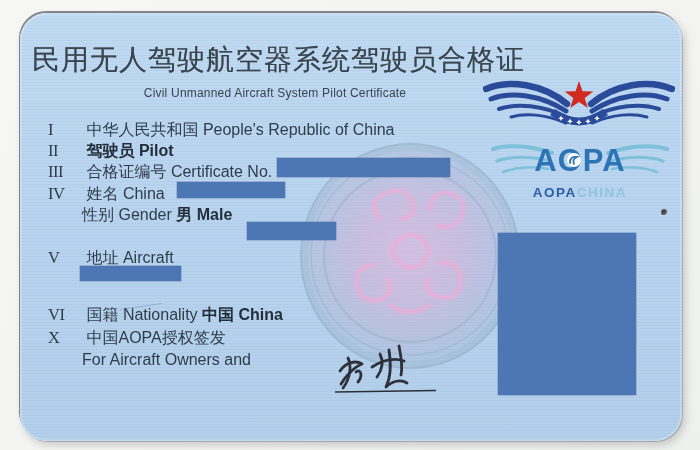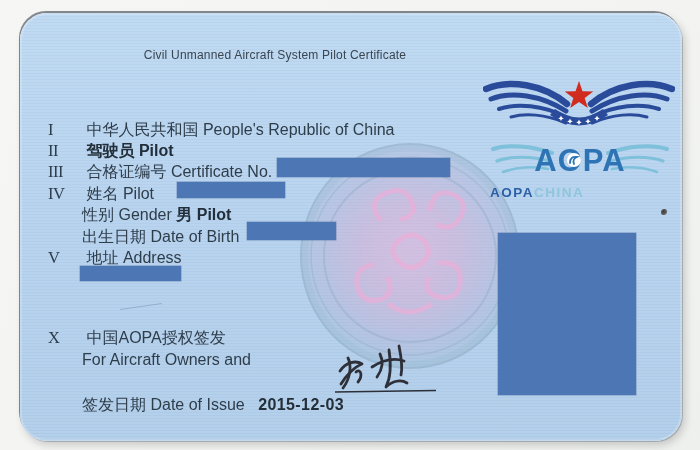--- a/index.html
+++ b/index.html
@@ -52,21 +52,21 @@
   .redact{position:absolute;background:#4c76b4;box-shadow:0 0 0 .5px rgba(60,92,150,.5);}
   .redact.cert{left:257px;top:145px;width:173px;height:19px;}
   .redact.name{left:157px;top:169px;width:108px;height:16px;}
   .redact.dob{left:227px;top:209px;width:89px;height:18px;}
   .redact.addr{left:60px;top:253px;width:101px;height:15px;}
   .redact.photo{left:478px;top:220px;width:138px;height:162px;}
   
   .wings-emblem{position:absolute;left:463px;top:60px;width:192px;height:64px;}
   .aopa-logo{position:absolute;left:470px;top:120px;width:180px;height:58px;}
   .aopa-subline{
-    position:absolute;left:470px;top:172px;width:180px;text-align:left;
+    position:absolute;left:470px;top:172px;width:180px;text-align:center;
     font-size:13.5px;font-weight:bold;letter-spacing:1.5px;white-space:nowrap;
   }
   .aopa-subline .dk{color:#2a5fa5;}
   .aopa-subline .lt{color:#8ec6dc;}
   
   .signature{position:absolute;left:312px;top:324px;width:110px;height:60px;}
   
   .speck{position:absolute;left:641px;top:196px;width:6px;height:6px;border-radius:60% 40% 55% 45%;
          background:radial-gradient(circle at 40% 40%,#3a3a3a 0%,#6a6a66 70%,transparent 100%);}
   .scratch{position:absolute;left:100px;top:293px;width:42px;height:1px;
@@ -87,20 +87,21 @@
         <path d="M138,118 q22,-2 20,20 q-2,18 -22,14 q-14,-4 -10,-18"></path>
         <path d="M96,96 q14,-12 26,0 q10,12 -2,22 q-12,10 -24,-2 q-10,-12 0,-20"></path>
         <path d="M88,160 q18,14 40,0"></path>
       </g>
       <circle cx="108" cy="111" r="86" fill="none" stroke="rgba(140,170,195,.4)" stroke-width="2"></circle>
       <circle cx="108" cy="111" r="99" fill="none" stroke="rgba(140,170,195,.35)" stroke-width="1.5"></circle>
     </svg>
   </div>
 
   <div class="title-block">
+    <div class="title-cn">民用无人驾驶航空器系统驾驶员合格证</div>
     <div class="title-en">Civil Unmanned Aircraft System Pilot Certificate</div>
   </div>
 
   <svg class="wings-emblem" viewBox="0 0 192 62">
     <g fill="none" stroke="#2a4a9a" stroke-linecap="round">
       <path d="M84,30 C60,10 26,5 3,15" stroke-width="6.5"></path>
       <path d="M83,37 C58,21 28,17 8,25" stroke-width="5"></path>
       <path d="M83,43 C60,31 34,29 16,35" stroke-width="4"></path>
       <path d="M83,49 C62,40 42,39 28,43" stroke-width="3"></path>
       <g transform="translate(192,0) scale(-1,1)">
@@ -150,50 +151,48 @@
     <span class="lbl">中华人民共和国 People's Republic of China</span>
   </div>
 
   <div class="row" style="top:149px">
     <span class="numeral">III</span>
     <span class="lbl">合格证编号 Certificate No.</span>
   </div>
 
   <div class="row" style="top:171px">
     <span class="numeral">IV</span>
-    <span class="lbl">姓名 Pilot</span>
+    <span class="lbl">姓名 China</span>
   </div>
 
   <div class="row" style="top:192px">
     <span class="indent">性别 Gender</span>
-    <span class="b">男 Pilot</span>
-  </div>
-
-  <div class="row" style="top:214px">
-    <span class="indent">出生日期 Date of Birth</span>
-  </div>
+    <span class="b">男 Male</span>
+  </div>
+
 
   <div class="row" style="top:235px">
     <span class="numeral">V</span>
-    <span class="lbl">地址 Address</span>
-  </div>
-
+    <span class="lbl">地址 Aircraft</span>
+  </div>
+
+  <div class="row" style="top:292px">
+    <span class="numeral">VI</span>
+    <span class="lbl">国籍 Nationality</span>
+    <span class="b">中国 China</span>
+  </div>
 
   <div class="row" style="top:315px">
     <span class="numeral">X</span>
     <span class="lbl">中国AOPA授权签发</span>
   </div>
   <div class="row" style="top:338px">
     <span class="indent">For Aircraft Owners and</span>
   </div>
 
-  <div class="row" style="top:382px">
-    <span class="indent">签发日期 Date of Issue</span>
-    <span class="date-val">2015-12-03</span>
-  </div>
 
   <div class="redact cert"></div>
   <div class="redact name"></div>
   <div class="redact dob"></div>
   <div class="redact addr"></div>
   <div class="redact photo"></div>
 
   <svg class="signature" viewBox="0 0 110 60" aria-label="张峰">
     <g fill="none" stroke="#23232b" stroke-width="2.8" stroke-linecap="round" stroke-linejoin="round" opacity=".92">
       <path d="M8,34 C14,25 24,23 30,27 C22,30 13,40 9,47"></path>

